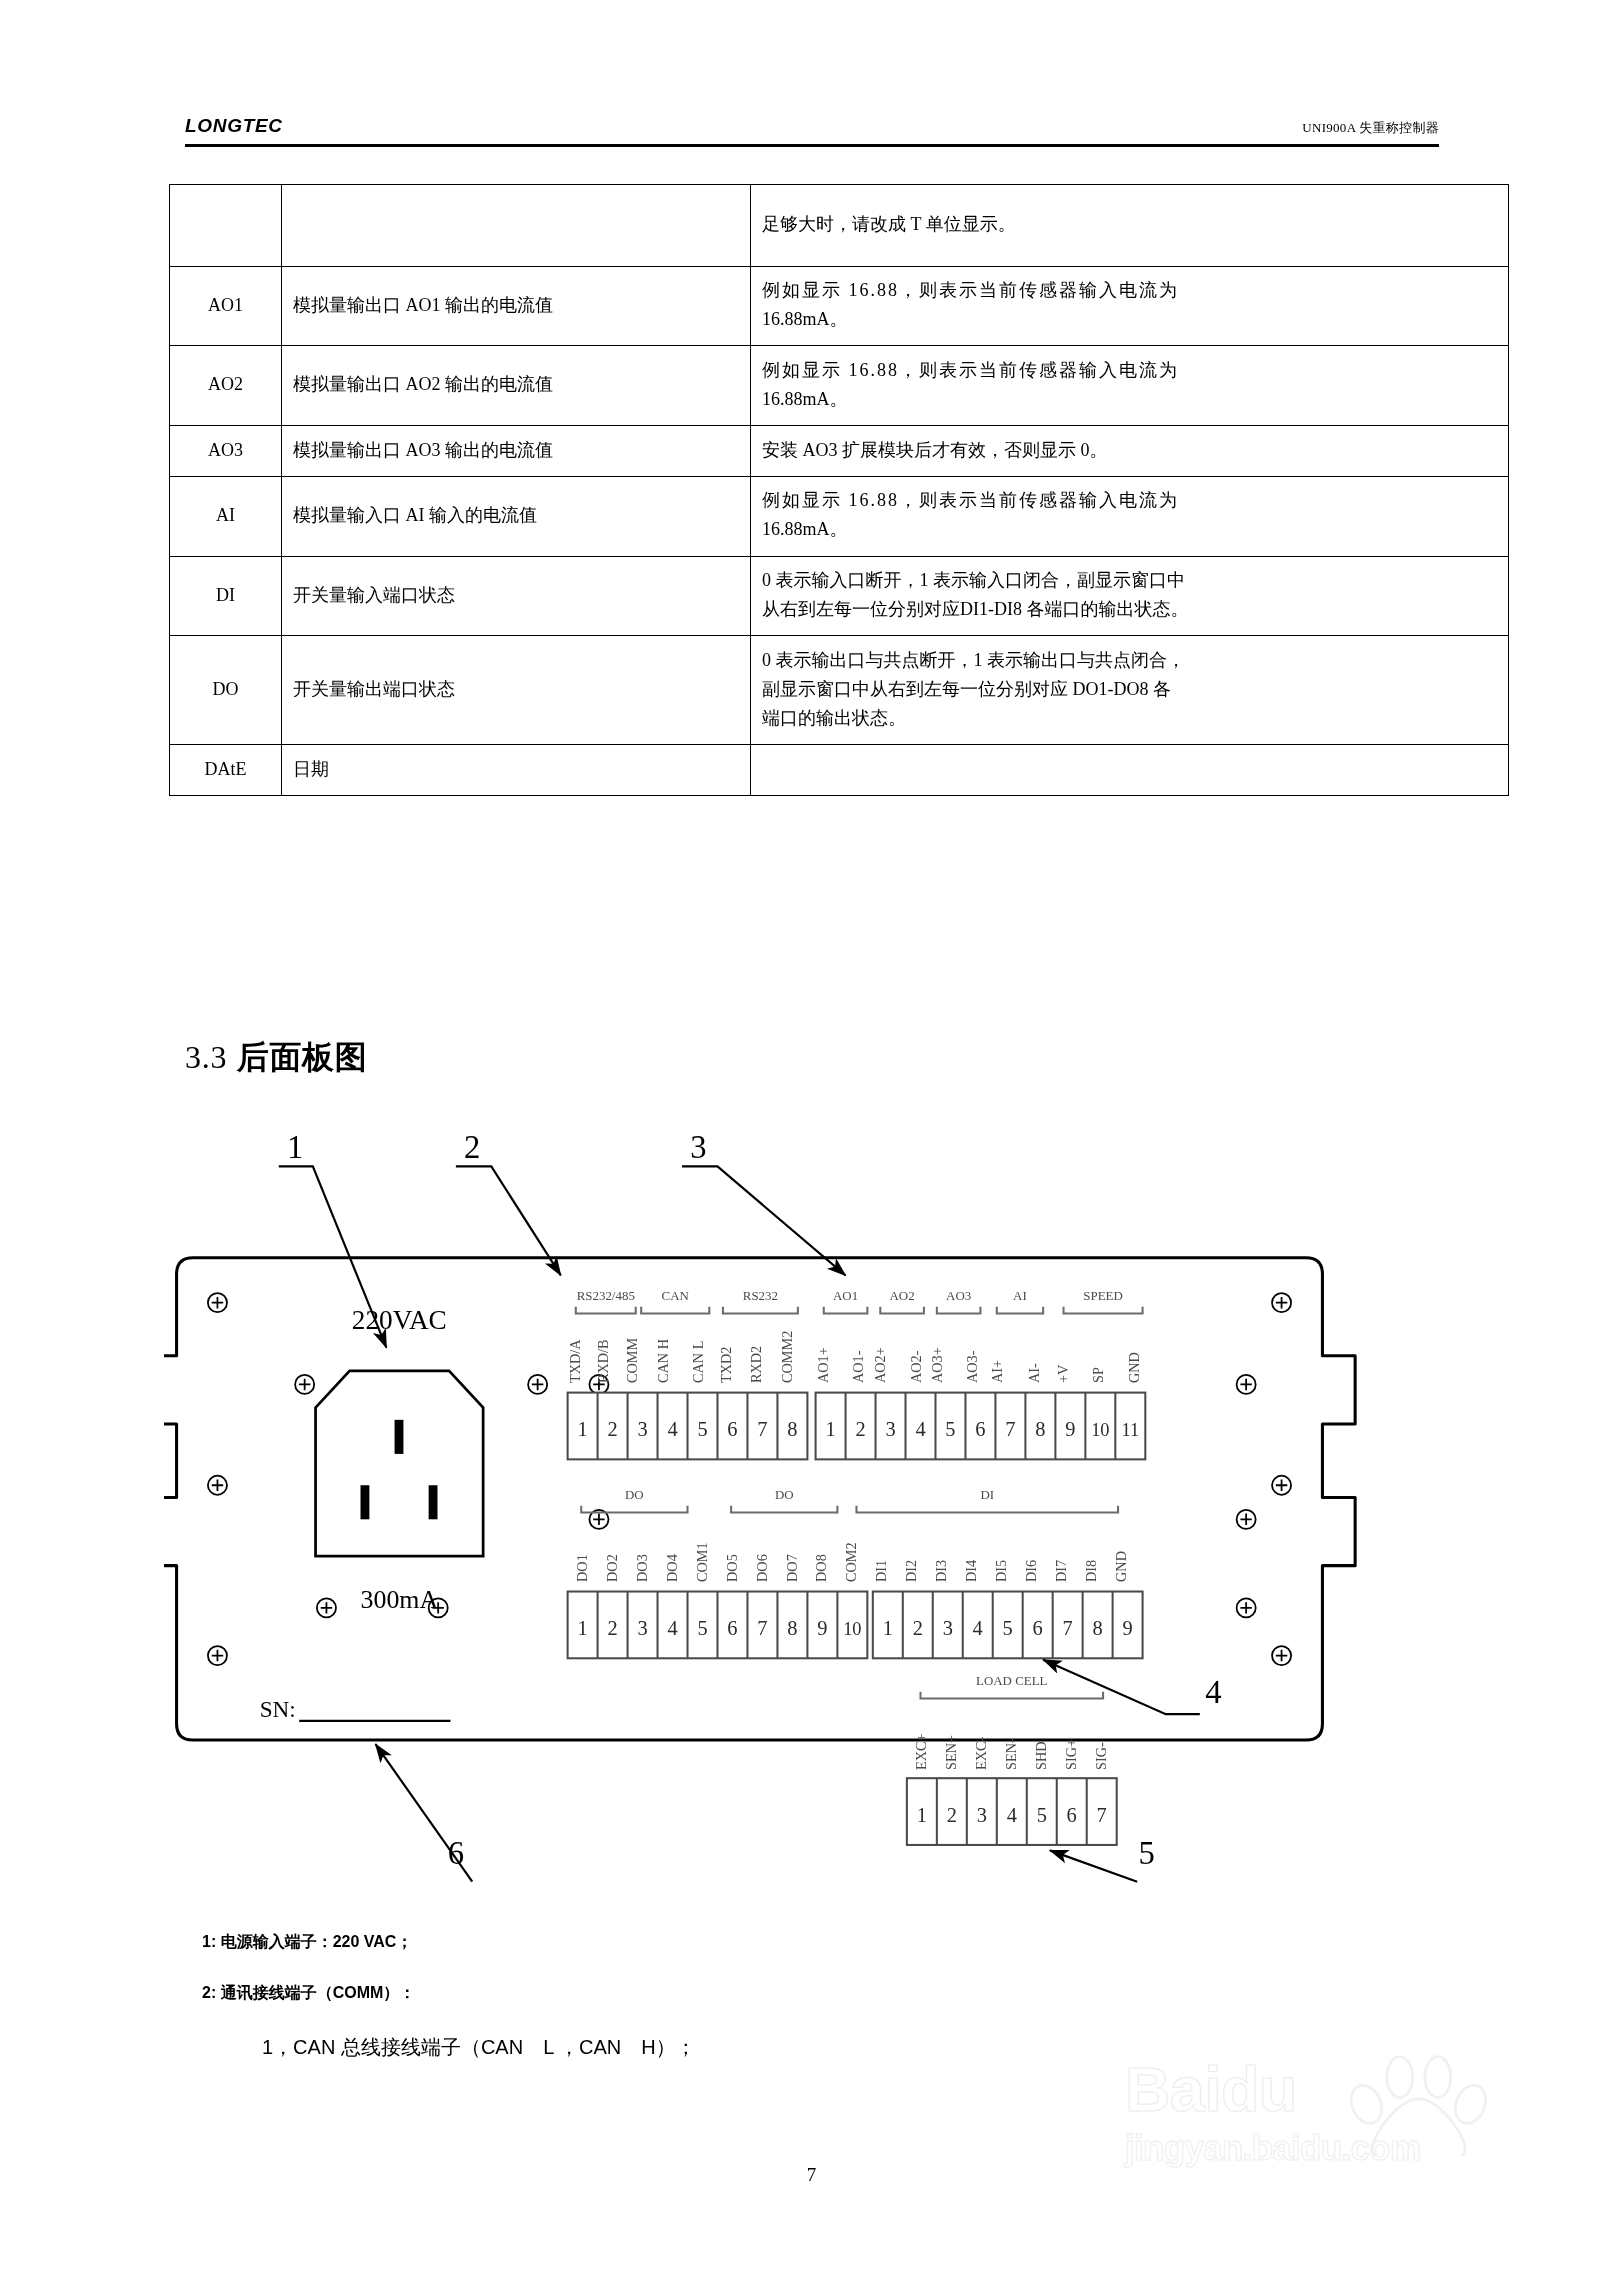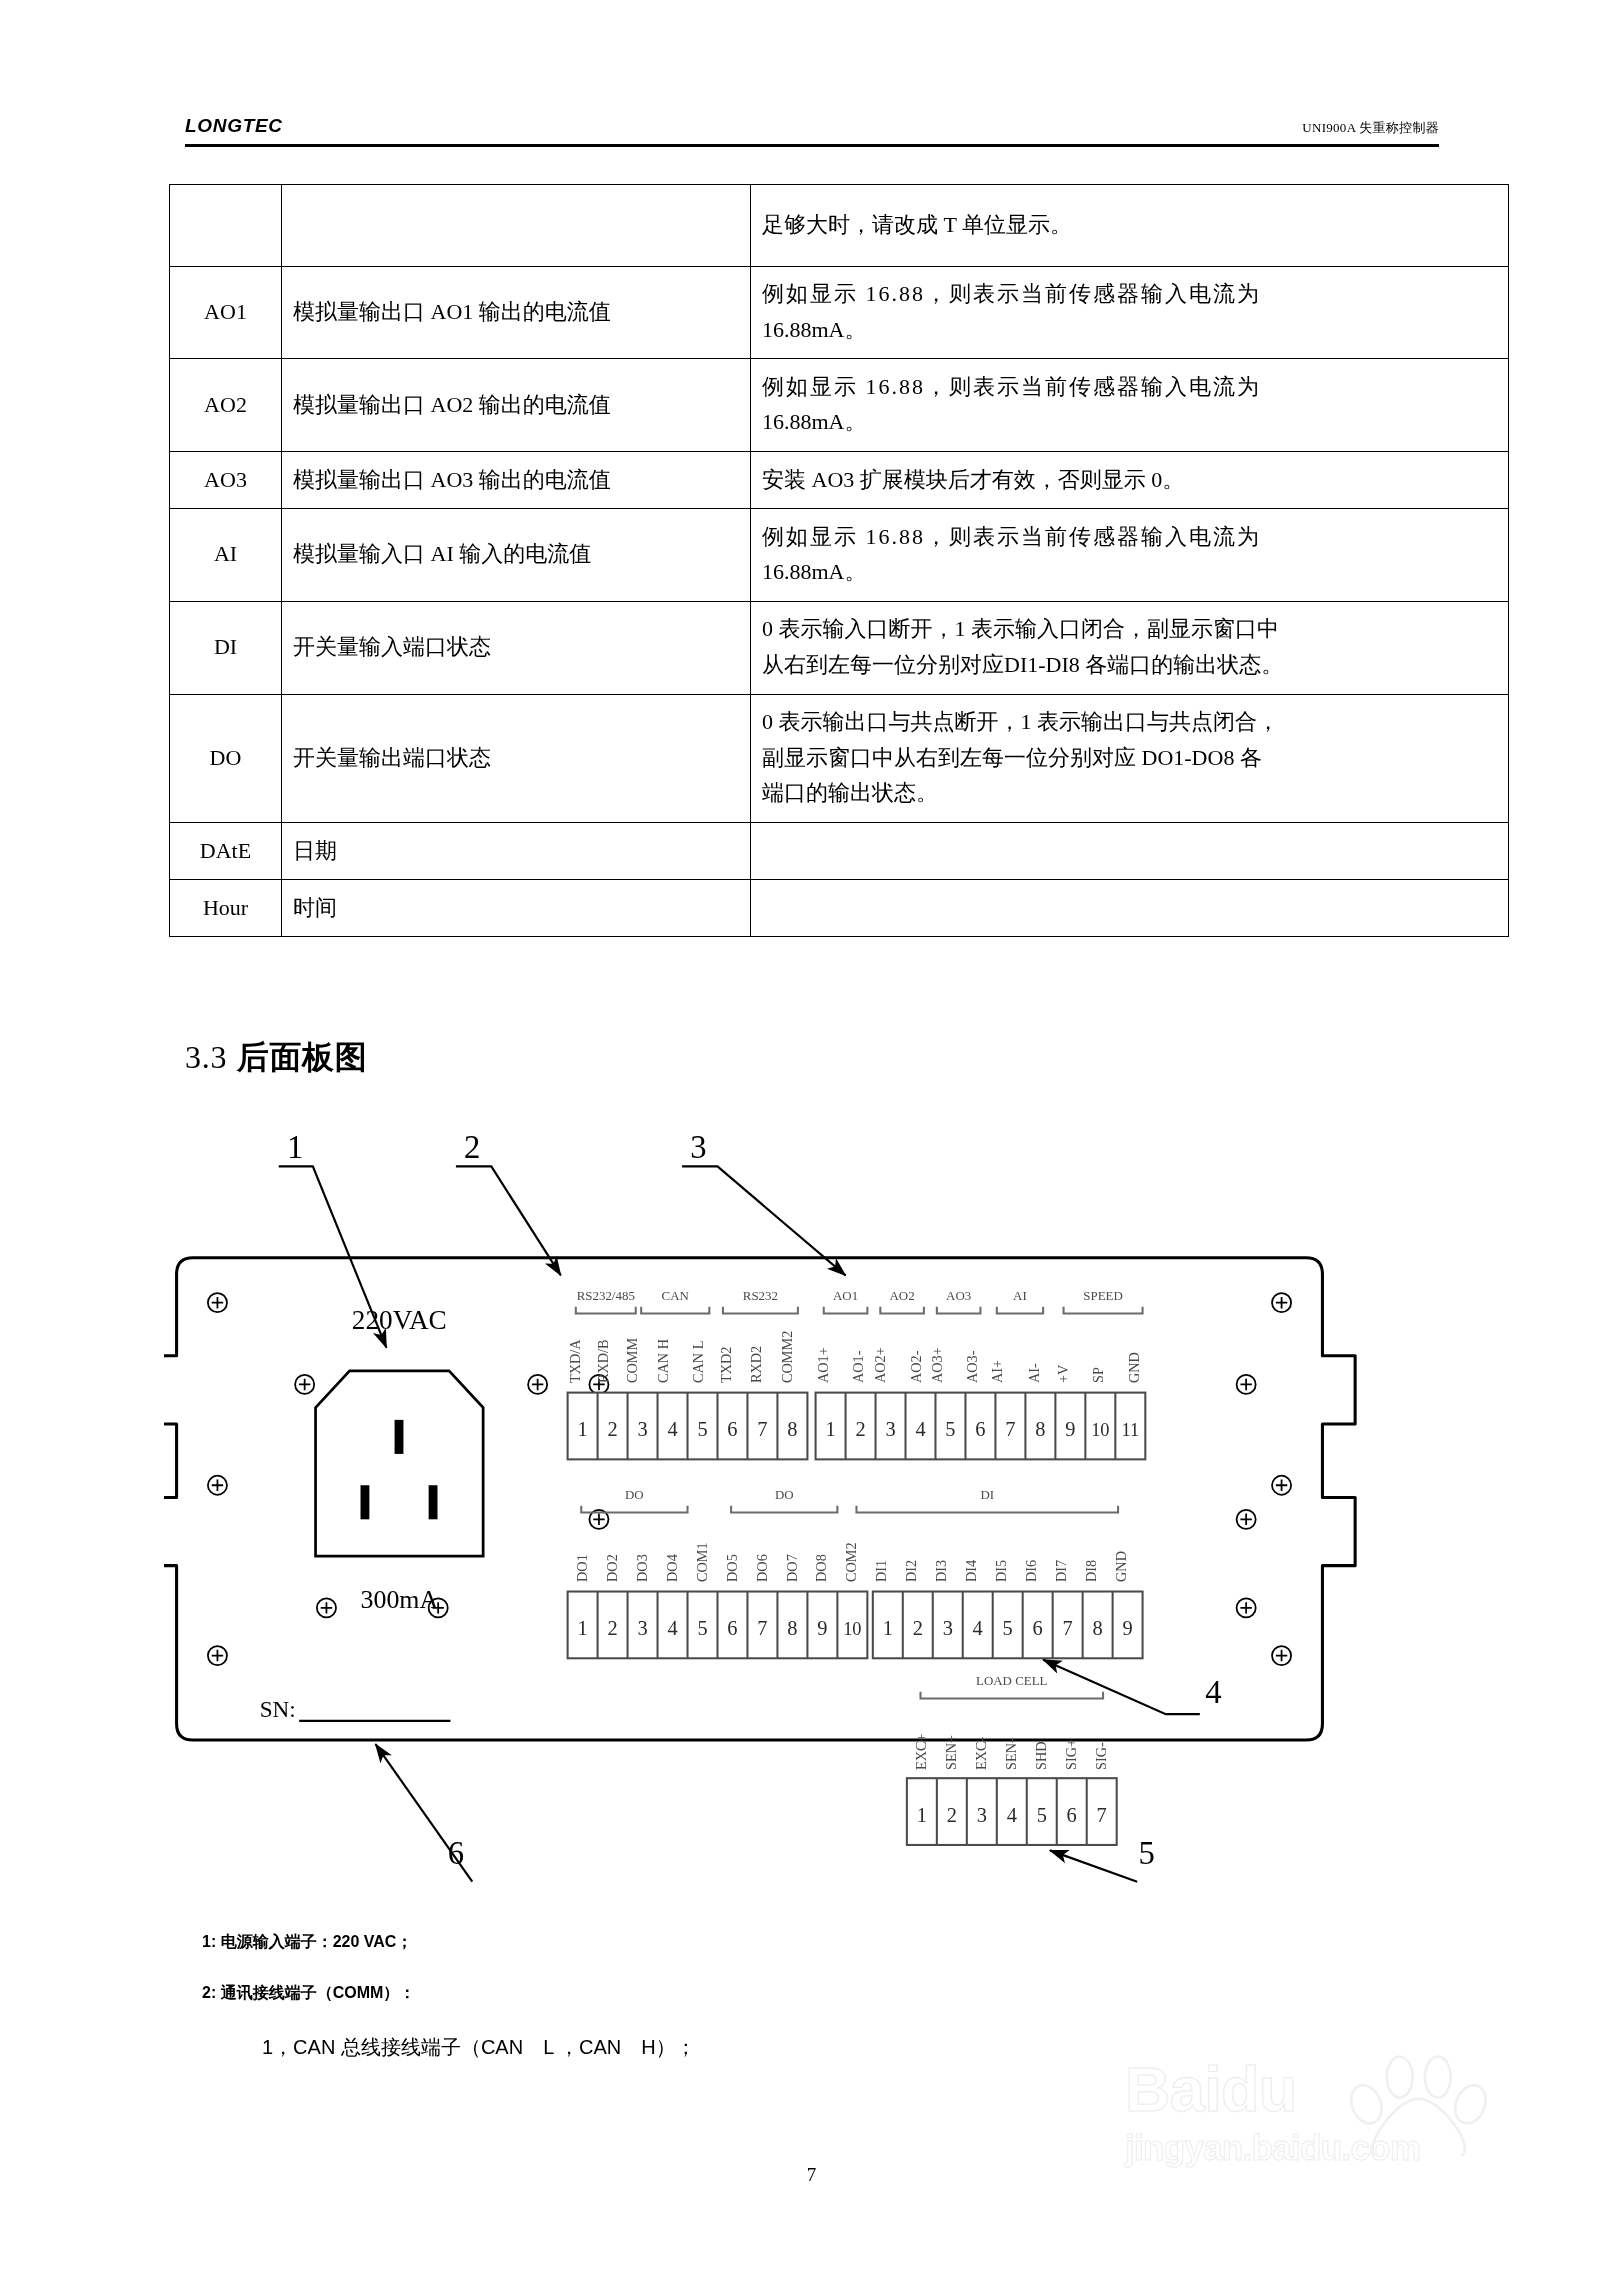--- a/index.html
+++ b/index.html
@@ -29,21 +29,21 @@
 
   
   .tbl{
     position:absolute;left:169px;top:184px;width:1270px;
     border-collapse:collapse;table-layout:fixed;
   }
   .tbl td{
     border:1.4px solid #000;
     vertical-align:middle;
     padding:9.5px 11px 11px 11px;
-    font-size:22px;line-height:1.62;
+    font-size:18px;line-height:1.62;
   }
   .c1{width:89px;text-align:center;white-space:nowrap;}
   .c2{width:446px;text-align:left;}
   .c3{width:735px;text-align:left;}
   .pad-row td{height:60px;}
   .c3 .ln{display:block;}
   .c3 .sp{letter-spacing:2px;}
 
   
   .h2{
@@ -156,25 +156,20 @@
         <td class="c2">开关量输出端口状态</td>
         <td class="c3">
           <span class="ln">0 表示输出口与共点断开，1 表示输出口与共点闭合，</span>
           <span class="ln">副显示窗口中从右到左每一位分别对应 DO1-DO8 各</span>
           <span class="ln">端口的输出状态。</span>
         </td>
       </tr>
       <tr>
         <td class="c1">DAtE</td>
         <td class="c2">日期</td>
-        <td class="c3"></td>
-      </tr>
-      <tr>
-        <td class="c1">Hour</td>
-        <td class="c2">时间</td>
         <td class="c3"></td>
       </tr>
     </tbody>
   </table>
 
   <div class="h2">
     <span class="num">3.3</span>
     <span>后面板图</span>
   </div>
 

